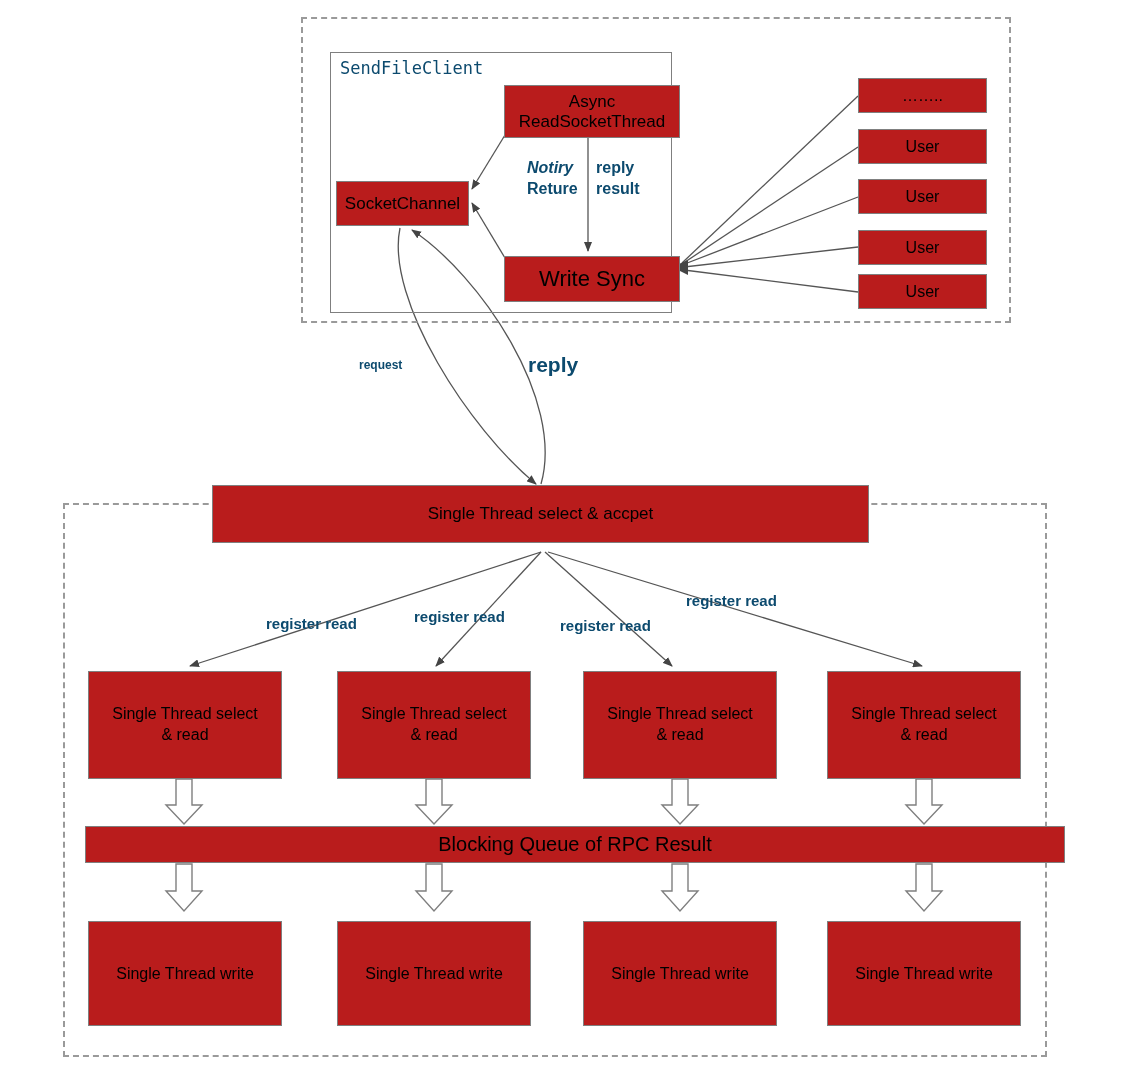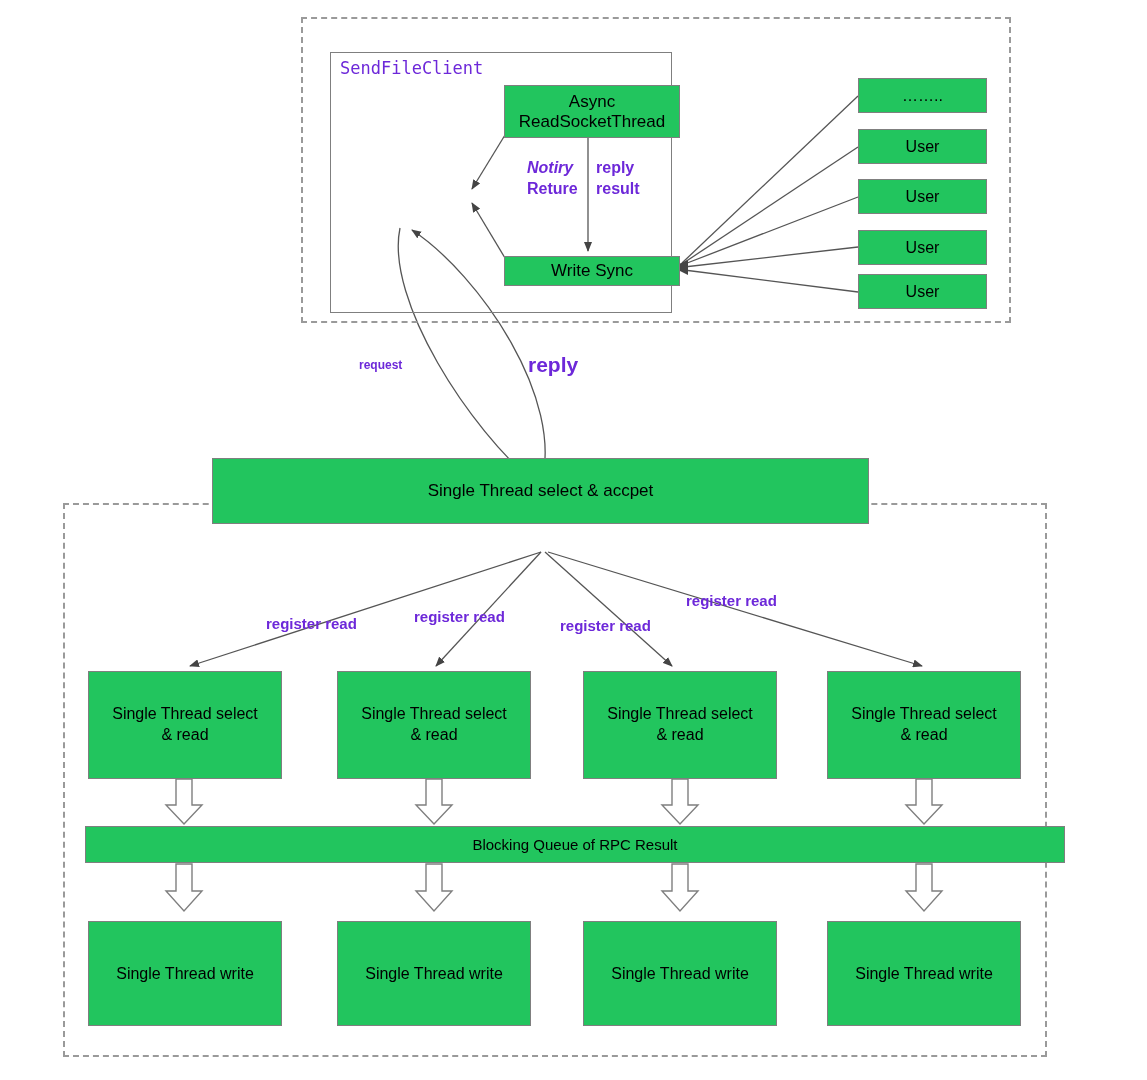--- a/index.html
+++ b/index.html
@@ -1,21 +1,21 @@
 <!DOCTYPE html>
 <html><head>
 <meta charset="utf-8">
 <style>
   html,body{margin:0;padding:0;background:#ffffff;}
   #root{position:relative;width:1147px;height:1080px;background:#ffffff;
         font-family:"Liberation Sans", sans-serif;overflow:hidden;}
   .dashed-box{position:absolute;border:2px dashed #9a9a9a;box-sizing:border-box;}
-  .solid-box{position:absolute;border:1.6px solid #7f7f7f;box-sizing:border-box;background:#22c55e;
+  .solid-box{position:absolute;border:1.6px solid #7f7f7f;box-sizing:border-box;background:#b91c1c;
              display:flex;align-items:center;justify-content:center;text-align:center;color:#000;}
-  .lbl{position:absolute;color:#6d28d9;white-space:pre;}
+  .lbl{position:absolute;color:#0c4a6e;white-space:pre;}
   .mono{font-family:"DejaVu Sans Mono", monospace;}
   .bold{font-weight:bold;}
   svg.layer{position:absolute;left:0;top:0;width:1147px;height:1080px;overflow:visible;pointer-events:none;}
   .ln{stroke:#555;stroke-width:1.3;fill:none;}
   .lnc{stroke:#555;stroke-width:1.3;fill:none;}
   .blockarrow{fill:#ffffff;stroke:#7f7f7f;stroke-width:1.4;}
 </style>
 </head>
 <body>
 
@@ -78,27 +78,30 @@
     <g>
       <path class="blockarrow" d="M916,864 L932,864 L932,891 L942,891 L924,911 L906,891 L916,891 z"></path>
     </g>
   </svg>
 
   <div class="dashed-box" style="left:301px;top:17px;width:710px;height:306px;"></div>
 
   <div style="position:absolute;left:330px;top:52px;width:342px;height:261px;border:1.6px solid #7f7f7f;box-sizing:border-box;background:transparent;"></div>
   <div class="lbl mono" style="left:340px;top:58px;font-size:17px;">SendFileClient</div>
 
+  <div class="solid-box" style="left:336px;top:181px;width:133px;height:45px;font-size:17px;">
+    <span>SocketChannel</span>
+  </div>
 
   <div class="solid-box" style="left:504px;top:85px;width:176px;height:53px;font-size:17px;line-height:1.15;">
     <span style="white-space:pre-line;">Async
 ReadSocketThread</span>
   </div>
 
-  <div class="solid-box" style="left:504px;top:256px;width:176px;height:30px;font-size:17px;">
+  <div class="solid-box" style="left:504px;top:256px;width:176px;height:46px;font-size:22px;">
     <span>Write Sync</span>
   </div>
 
   <div class="lbl bold" style="left:527px;top:159px;font-size:16px;font-style:italic;">Notiry</div>
   <div class="lbl bold" style="left:527px;top:180px;font-size:16px;">Reture</div>
   <div class="lbl bold" style="left:596px;top:159px;font-size:16px;">reply</div>
   <div class="lbl bold" style="left:596px;top:180px;font-size:16px;text-align:right;">result</div>
 
   <div class="solid-box" style="left:858px;top:78px;width:129px;height:35px;font-size:16px;">
     <span>……..</span>
@@ -114,21 +117,21 @@
   </div>
   <div class="solid-box" style="left:858px;top:274px;width:129px;height:35px;font-size:16px;">
     <span>User</span>
   </div>
 
   <div class="lbl bold" style="left:330px;top:358px;font-size:12px;margin-left:29px;">request</div>
   <div class="lbl bold" style="left:528px;top:353px;font-size:21px;">reply</div>
 
   <div class="dashed-box" style="left:63px;top:503px;width:984px;height:554px;"></div>
 
-  <div class="solid-box" style="left:212px;top:458px;width:657px;height:66px;font-size:17px;justify-content:center;">
+  <div class="solid-box" style="left:212px;top:485px;width:657px;height:58px;font-size:17px;justify-content:center;">
     <span>Single Thread select &amp; accpet</span>
   </div>
 
   <div class="lbl bold" style="left:266px;top:615px;font-size:15px;">register read</div>
   <div class="lbl bold" style="left:414px;top:608px;font-size:15px;">register read</div>
   <div class="lbl bold" style="left:560px;top:617px;font-size:15px;">register read</div>
   <div class="lbl bold" style="left:686px;top:592px;font-size:15px;">register read</div>
 
   <div class="solid-box" style="left:88px;top:671px;width:194px;height:108px;font-size:16px;line-height:1.3;">
     <span style="white-space:pre-line;">Single Thread select
@@ -140,21 +143,21 @@
   </div>
   <div class="solid-box" style="left:583px;top:671px;width:194px;height:108px;font-size:16px;line-height:1.3;">
     <span style="white-space:pre-line;">Single Thread select
 &amp; read</span>
   </div>
   <div class="solid-box" style="left:827px;top:671px;width:194px;height:108px;font-size:16px;line-height:1.3;">
     <span style="white-space:pre-line;">Single Thread select
 &amp; read</span>
   </div>
 
-  <div class="solid-box" style="left:85px;top:826px;width:980px;height:37px;font-size:15px;">
+  <div class="solid-box" style="left:85px;top:826px;width:980px;height:37px;font-size:20px;">
     <span>Blocking Queue  of RPC  Result</span>
   </div>
 
   <div class="solid-box" style="left:88px;top:921px;width:194px;height:105px;font-size:16px;">
     <span>Single Thread write</span>
   </div>
   <div class="solid-box" style="left:337px;top:921px;width:194px;height:105px;font-size:16px;">
     <span>Single Thread write</span>
   </div>
   <div class="solid-box" style="left:583px;top:921px;width:194px;height:105px;font-size:16px;">

